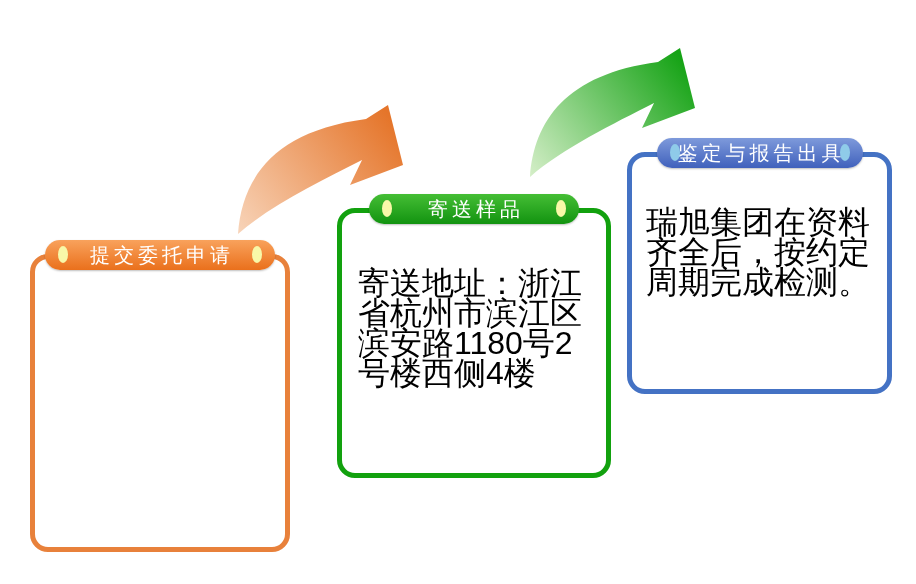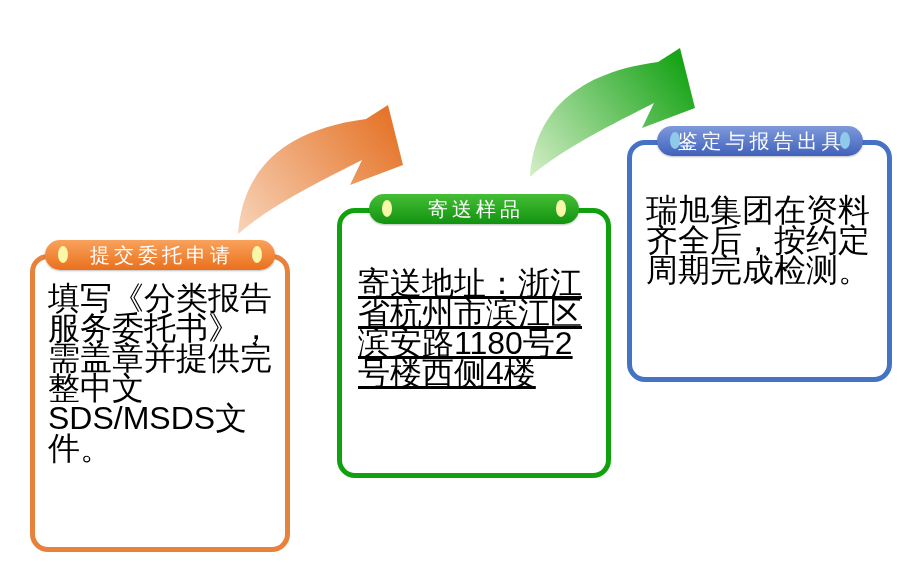--- a/index.html
+++ b/index.html
@@ -26,21 +26,21 @@
   .step {
     position: absolute;
     box-sizing: border-box;
     background: #ffffff;
     border-style: solid;
     border-width: 5px;
     border-radius: 18px;
   }
   .step-1 { left: 30px;  top: 254px; width: 260px; height: 298px; border-color: var(--step1-accent); }
   .step-2 { left: 337px; top: 208px; width: 274px; height: 270px; border-color: var(--step2-accent); }
-  .step-3 { left: 627px; top: 140px; width: 265px; height: 242px; border-color: var(--step3-accent); }
+  .step-3 { left: 627px; top: 152px; width: 265px; height: 242px; border-color: var(--step3-accent); }
 
   .pill {
     position: absolute;
     top: -19px;
     left: 50%;
     transform: translateX(-50%);
     height: 30px;
     border-radius: 15px;
     display: flex;
     align-items: center;
@@ -71,21 +71,21 @@
   .dot-left  { left: 13px; }
   .dot-right { right: 13px; }
   .step-3 .dot { background: var(--pill-dot-blue); }
 
   .step-body {
     color: var(--body-text);
     font-size: 32px;
     line-height: 30px;
   }
   .step-1 .step-body { padding: 24px 13px 0 13px; }
-  .step-2 .step-body { padding: 55px 16px 0 16px; text-decoration: underline; }
+  .step-2 .step-body { padding: 55px 16px 0 16px; }
   .step-3 .step-body { padding: 50px 14px 0 14px; }
   .step-body p { margin: 0; }
   .step-body p + p { margin-top: 30px; }
 </style>
 </head>
 <body>
 
 <div class="canvas">
 
   <svg class="arrow arrow-1" viewBox="0 0 170 135" aria-hidden="true">
@@ -108,21 +108,20 @@
     <path d="M 2 131 C 6 75 38 28 130 16 L 152 2 L 167 62 L 114 82 L 126 57 C 85 78 35 102 2 131 Z" fill="url(#grad-arrow-2)"></path>
   </svg>
 
   <section class="step step-1">
     <div class="pill">
       <span class="dot dot-left"></span>
       <span class="pill-label">提交委托申请</span>
       <span class="dot dot-right"></span>
     </div>
     <div class="step-body">
-      <p>填写《分类报告服务委托书》，需盖章并提供完整中文SDS/MSDS文件。</p>
     </div>
   </section>
 
   <section class="step step-2">
     <div class="pill">
       <span class="dot dot-left"></span>
       <span class="pill-label">寄送样品</span>
       <span class="dot dot-right"></span>
     </div>
     <div class="step-body">

